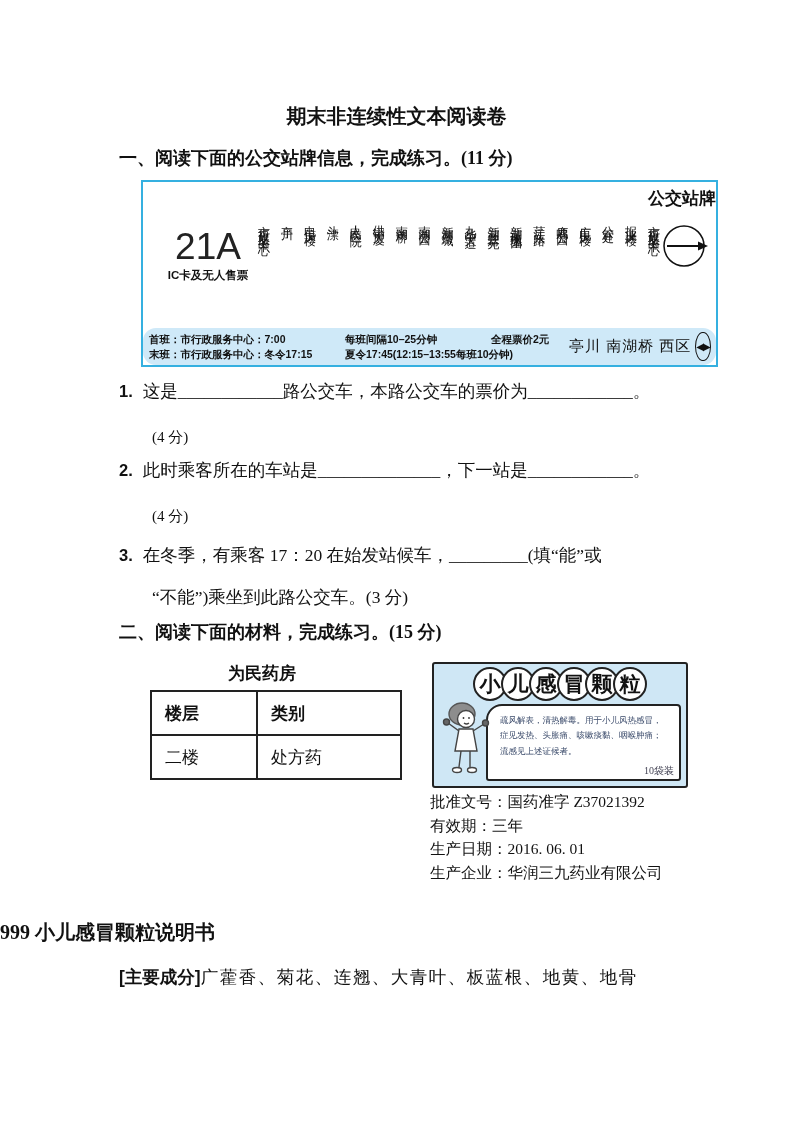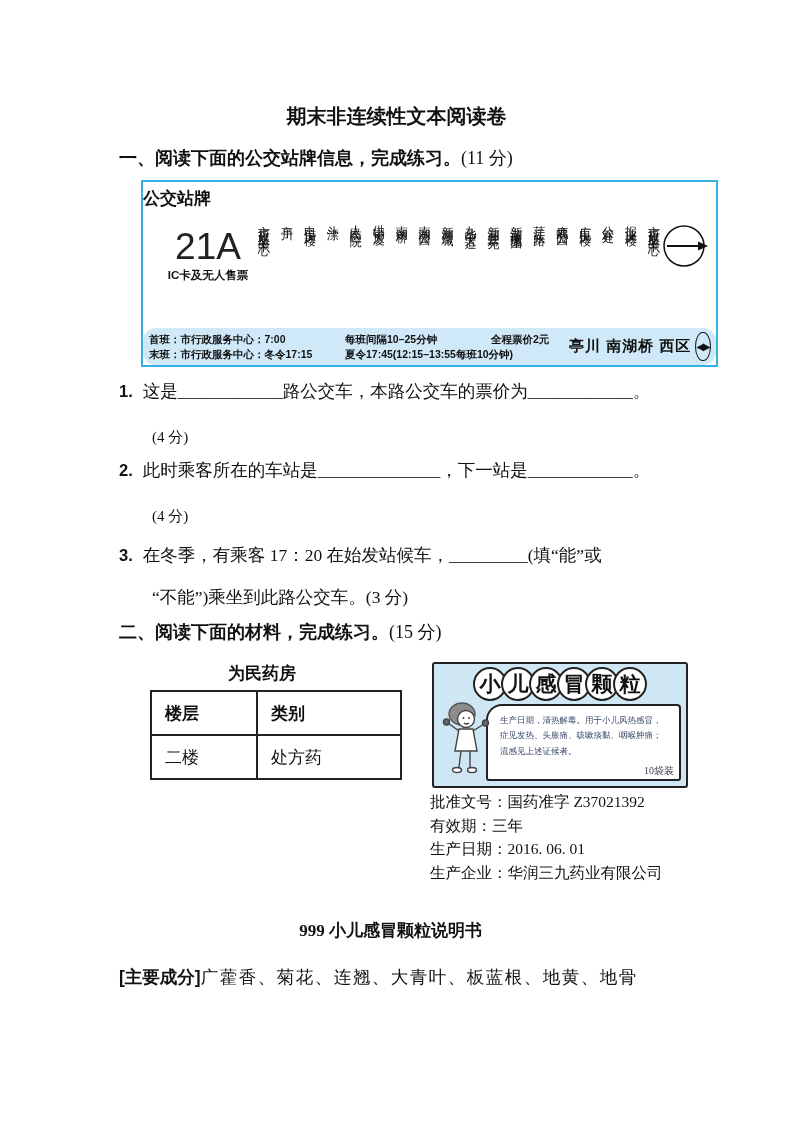--- a/index.html
+++ b/index.html
@@ -11,42 +11,42 @@
   html,body{margin:0;padding:0;background:#fff;}
   .page{
     position:relative;width:793px;height:1122px;background:#ffffff;
     font-family:"Liberation Serif",serif;color:var(--ink);overflow:hidden;
   }
   .abs{position:absolute;white-space:nowrap;}
 
   
   .page-title{top:103px;left:0;right:0;text-align:center;font-size:20px;font-weight:bold;}
   .sec-heading{font-family:"Liberation Sans",sans-serif;font-weight:bold;font-size:18px;}
-  .sec-heading .score{font-family:"Liberation Serif",serif;font-weight:normal;}
+  .sec-heading .score{font-family:"Liberation Serif",serif;font-weight:bold;}
   .h1-pos{top:146px;left:119px;}
   .h2-pos{top:620px;left:119px;}
 
   
   .bus-sign{top:180px;left:141px;width:577px;height:187px;border:2px solid var(--sign-border);background:#fff;box-sizing:border-box;}
-  .bus-sign-title{position:absolute;top:5px;left:0;right:0;text-align:left;font-size:17px;font-weight:bold;}
+  .bus-sign-title{position:absolute;top:5px;left:0;right:0;text-align:right;font-size:17px;font-weight:bold;}
   .route-block{position:absolute;top:46px;left:10px;width:110px;text-align:center;}
   .route-number{font-family:"Liberation Sans",sans-serif;font-size:37px;line-height:38px;color:#222;}
   .ticket-note{font-family:"Liberation Sans",sans-serif;font-size:11.5px;font-weight:bold;margin-top:2px;text-align:center;}
   .station-list{position:absolute;left:114px;top:34px;width:404px;height:114px;display:flex;justify-content:space-between;}
   .station{display:flex;flex-direction:column;align-items:center;}
   .station .vtext{writing-mode:vertical-rl;text-orientation:upright;font-size:12px;letter-spacing:3px;line-height:14px;}
   .cur-arrow{font-size:15px;margin-top:3px;font-family:"DejaVu Sans",sans-serif;}
   .dir-circle{position:absolute;right:4px;top:42px;}
   .sign-bar{position:absolute;left:0;right:0;bottom:0;height:37px;background:var(--bar-bg);display:flex;align-items:center;box-sizing:border-box;padding:2px 6px;font-family:"Liberation Sans",sans-serif;font-weight:bold;font-size:10.5px;border-radius:13px;}
   .sched{flex:0 0 auto;width:418px;}
   .sched-row{display:flex;line-height:15px;}
   .sched-row .s1{width:196px;}
   .sched-row .s2{width:146px;}
   .sched-row .s3{flex:1;}
-  .terminus{font-size:15px;font-weight:bold;margin-left:2px;letter-spacing:1px;}
+  .terminus{font-size:15px;font-weight:normal;margin-left:2px;letter-spacing:1px;}
   .lr-circle{width:27px;height:27px;border:1.5px solid #111;border-radius:50%;margin-left:4px;display:flex;align-items:center;justify-content:center;font-size:10px;letter-spacing:-1px;background:var(--bar-bg);font-family:"DejaVu Sans",sans-serif;}
 
   
   .q-line{font-size:17.5px;}
   .qnum{font-family:"Liberation Sans",sans-serif;font-weight:bold;font-size:16.5px;margin-right:10px;}
   .q-score{font-size:15px;}
 
   
   .pharm-title{top:662px;left:228px;font-family:"Liberation Sans",sans-serif;font-weight:bold;font-size:17px;}
   .pharm-table{top:690px;left:150px;}
@@ -62,21 +62,21 @@
   .bubble{width:34px;height:34px;border:2px solid #222;border-radius:50%;background:#fff;margin:0 -3px;display:flex;align-items:center;justify-content:center;font-size:21px;font-weight:bold;box-sizing:border-box;}
   .pkg-panel{position:absolute;left:52px;top:40px;right:5px;bottom:5px;background:#fff;border:2px solid #222;border-radius:16px 4px 3px 3px;box-sizing:border-box;}
   .pkg-desc{padding:7px 8px 0 12px;font-size:8.5px;line-height:1.8;color:#3a4a6a;white-space:nowrap;}
   .pack-size{position:absolute;right:12px;bottom:8px;font-size:10px;color:#445;}
   .child-svg{position:absolute;left:5px;bottom:3px;z-index:2;}
 
   
   .med-info{top:790px;left:430px;font-size:15.5px;line-height:23.5px;}
 
   
-  .manual-title{top:919px;left:0;right:12px;text-align:center;font-size:17px;font-weight:600;}
+  .manual-title{top:919px;left:0;right:12px;text-align:left;font-size:20px;font-weight:600;}
   .ingredients{top:965px;left:119px;font-size:17.5px;}
   .ing-label{font-family:"Liberation Sans",sans-serif;font-weight:bold;}
   .ing-text{letter-spacing:1.5px;}
 </style>
 </head>
 <body>
 
 <div class="page">
 
   <div class="abs page-title">期末非连续性文本阅读卷</div>
@@ -213,21 +213,21 @@
     <div class="bubble-row">
         <div class="bubble">小</div>
         <div class="bubble">儿</div>
         <div class="bubble">感</div>
         <div class="bubble">冒</div>
         <div class="bubble">颗</div>
         <div class="bubble">粒</div>
       </div>
     <div class="pkg-panel">
       <div class="pkg-desc">
-          <div>生产日期，清热解毒。用于小儿风热感冒，</div>
+          <div>疏风解表，清热解毒。用于小儿风热感冒，</div>
           <div>症见发热、头胀痛、咳嗽痰黏、咽喉肿痛；</div>
           <div>流感见上述证候者。</div>
         </div>
     </div>
     <div class="pack-size">10袋装</div>
     <svg class="child-svg" width="54" height="84" viewBox="0 0 54 84">
       <g stroke="#444" stroke-width="1.4" fill="none">
         <ellipse cx="23" cy="15" rx="13" ry="11" fill="#8d8d8d" stroke="#555"></ellipse>
         <circle cx="27" cy="20" r="8.5" fill="#fff"></circle>
         <circle cx="24.5" cy="19" r="0.9" fill="#333" stroke="none"></circle>

